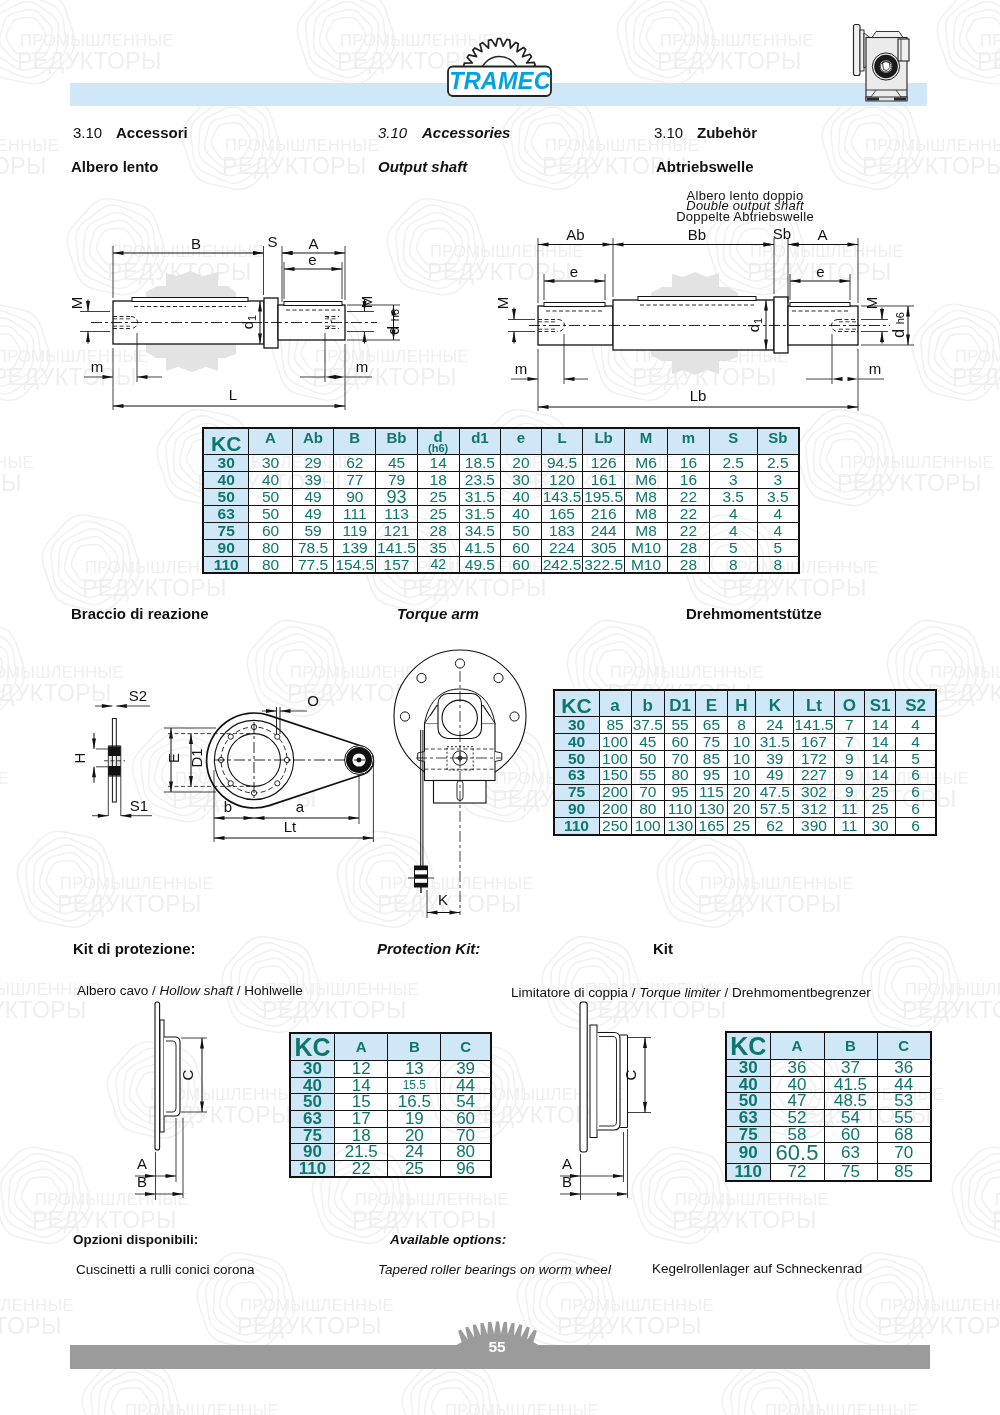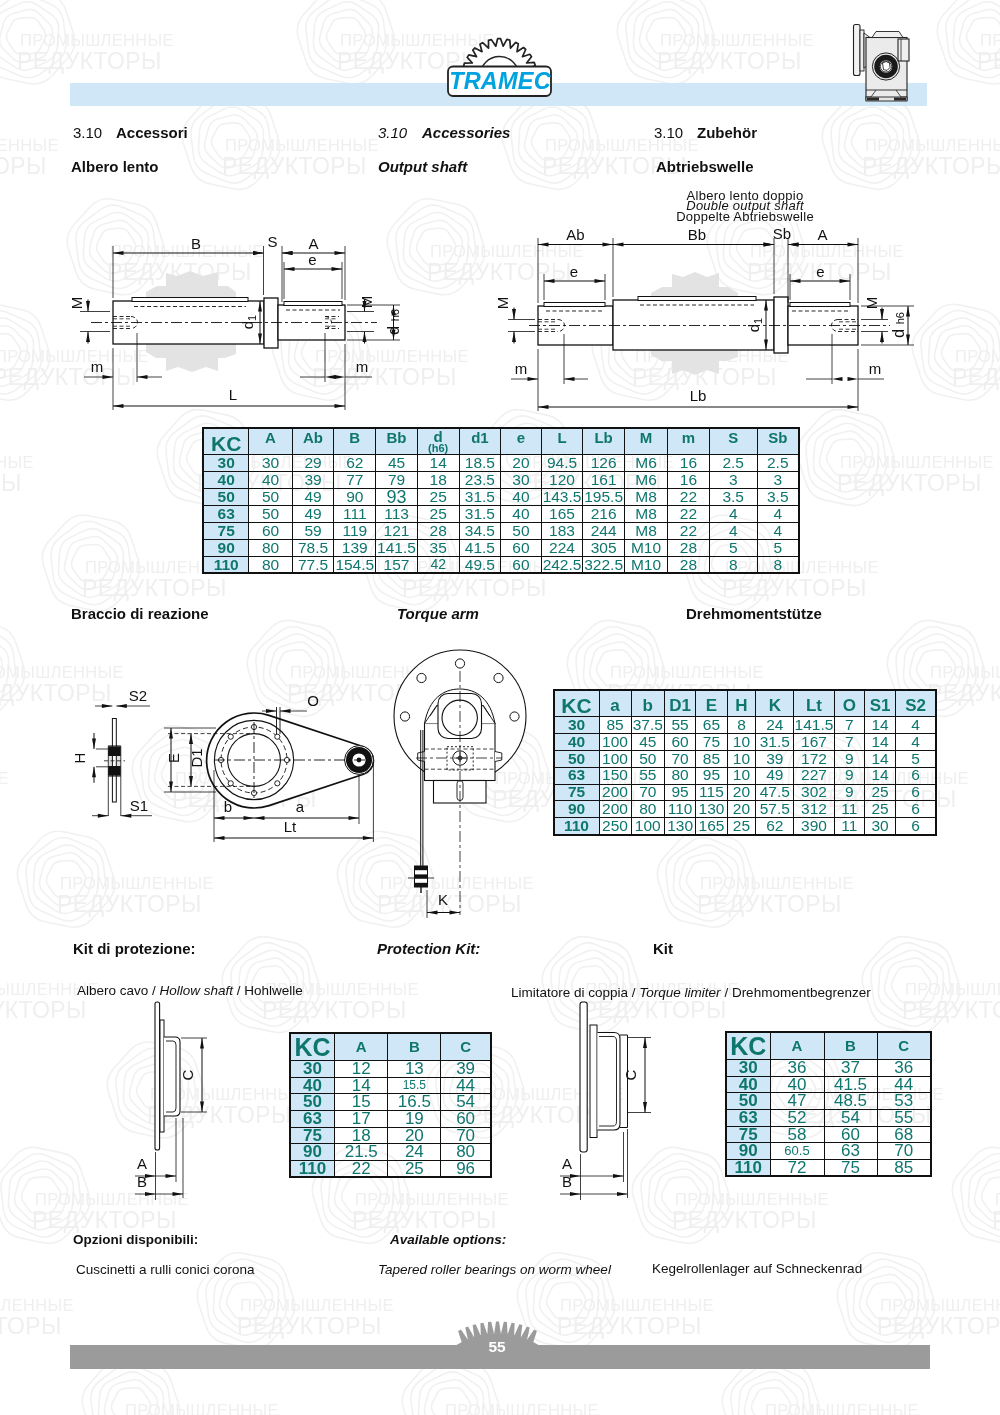--- a/index.html
+++ b/index.html
@@ -1207,21 +1207,21 @@
           <td style="font-size:17px">55</td>
         </tr>
         <tr style="height:16.6px">
           <td style="background:#cfe7f6;font-weight:bold;font-size:17px">75</td>
           <td style="font-size:17px">58</td>
           <td style="font-size:17px">60</td>
           <td style="font-size:17px">68</td>
         </tr>
         <tr style="height:16.6px">
           <td style="background:#cfe7f6;font-weight:bold;font-size:17px">90</td>
-          <td style="font-size:13px">60.5</td>
+          <td style="font-size:22px">60.5</td>
           <td style="font-size:17px">63</td>
           <td style="font-size:17px">70</td>
         </tr>
         <tr style="height:16.6px">
           <td style="background:#cfe7f6;font-weight:bold;font-size:17px">110</td>
           <td style="font-size:17px">72</td>
           <td style="font-size:17px">75</td>
           <td style="font-size:17px">85</td>
         </tr>
       </tbody>

